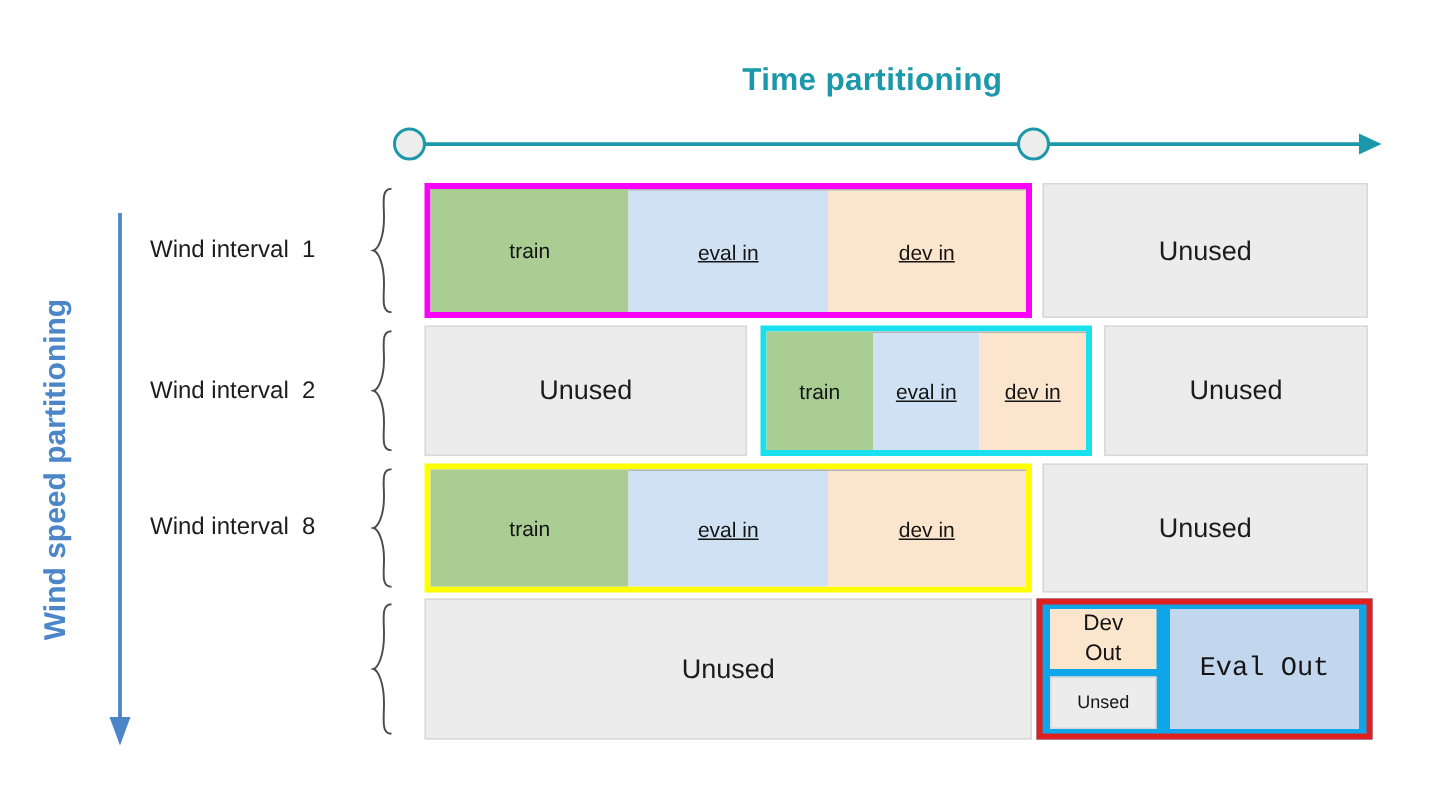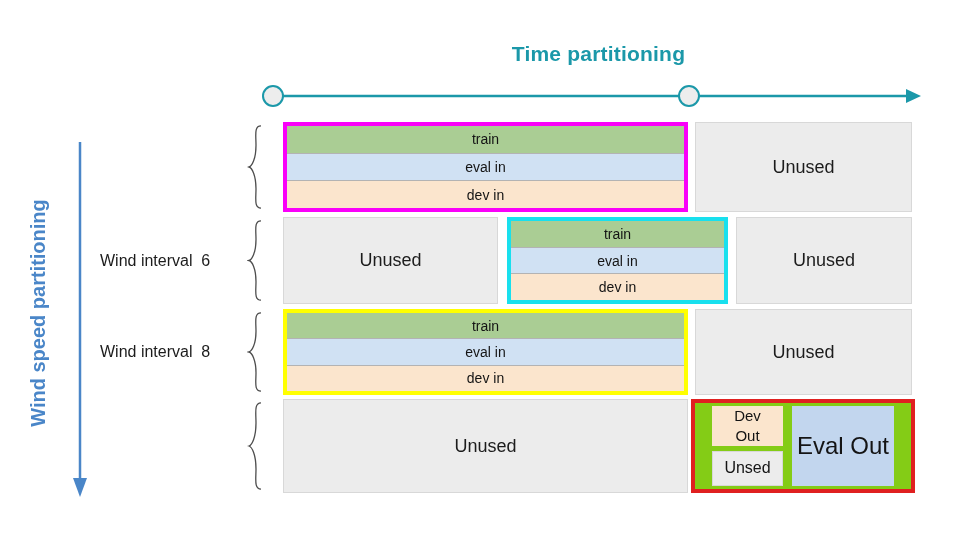--- a/index.html
+++ b/index.html
@@ -2,21 +2,21 @@
 <html><head>
 <meta charset="utf-8">
 <style>
   html,body { margin:0; padding:0; }
   body {
     width:960px; height:540px; background:#ffffff; position:relative;
     font-family:"Liberation Sans", sans-serif; overflow:hidden;
     -webkit-font-smoothing:antialiased;
   }
   .title-time {
-    position:absolute; left:276px; top:42px; width:645px; text-align:center;
+    position:absolute; left:259px; top:42px; width:645px; text-align:center;
     font-size:21px; font-weight:bold; color:var(--teal); letter-spacing:.2px;
   }
   .title-speed {
     position:absolute; left:38px; top:313px; transform:translate(-50%,-50%) rotate(-90deg);
     font-size:20px; font-weight:bold; color:var(--axis-blue); white-space:nowrap;
   }
   svg.timeline { position:absolute; left:260px; top:81px; }
   svg.vaxis    { position:absolute; left:69px;  top:136px; }
 
   .row { position:absolute; left:0; width:960px; }
@@ -26,41 +26,41 @@
   }
   .brace { position:absolute; left:247px; top:3px; width:16px; height:calc(100% - 6px); }
   .track { position:absolute; left:283px; top:0; height:100%; width:633px; }
   .seg { position:absolute; top:0; height:100%; box-sizing:border-box; }
 
   .unused {
     background:var(--unused); border:1px solid var(--unused-border);
     display:flex; align-items:center; justify-content:center;
     font-size:18px; color:#1c1c1c;
   }
-  .stack { border:4px solid; display:flex; flex-direction:column; background:#fff; }
+  .stack { border:4px solid; display:flex; background:#fff; }
   .bar {
     flex:1; display:flex; align-items:center; justify-content:center;
     font-size:14px; color:#141414;
   }
-  .bar + .bar { border-top:1px solid var(--sep); }
+  .bar + .bar { border-top:1px solid var(--sep);text-decoration:underline; }
 
-  .outbox { border:4px solid; display:flex; padding:3px 17px; gap:9px; background:#84cc16; }
+  .outbox { border:4px solid; display:flex; padding:3px 5px; gap:9px; background:#0ea5e9; }
   .outcol { width:71px; display:flex; flex-direction:column; gap:5px; }
   .cell-devout {
     flex:1.2; background:var(--dev-peach); display:flex; align-items:center;
     justify-content:center; font-size:15px; color:#141414; text-align:center; line-height:1.3;
   }
   .cell-devout span { display:inline-block; width:36px; }
   .cell-unsed {
     flex:1; background:var(--unused); border:1px solid var(--unused-border);
-    display:flex; align-items:center; justify-content:center; font-size:16px; color:#141414;
+    display:flex; align-items:center; justify-content:center; font-size:12px; color:#141414;
   }
   .cell-evalout {
     flex:1; background:var(--eval-out); display:flex; align-items:center;
-    justify-content:center; font-size:24px; color:#141414;
+    justify-content:center; font-size:18px; color:#141414;font-family:Liberation Mono, monospace;
   }
 </style>
 </head>
 <body style="--teal: #1b98a9; --axis-blue: #4a86c8; --unused: #ececec; --unused-border: #d8d8d8; --sep: #b3b3b3; --dev-peach: #fbe5cd; --eval-out: #c2d6ee; --marker-fill: #ededed;">
 
 <div class="title-time">Time partitioning</div>
 <div class="title-speed">Wind speed partitioning</div>
 
 <svg class="timeline" width="665" height="30">
   <line x1="13" y1="15" x2="648" y2="15" stroke="var(--teal)" stroke-width="2.5"></line>
@@ -69,34 +69,35 @@
   <circle cx="429" cy="15" r="10" fill="var(--marker-fill)" stroke="var(--teal)" stroke-width="2"></circle>
 </svg>
 
 <svg class="vaxis" width="24" height="365">
   <line x1="11" y1="6" x2="11" y2="343" stroke="var(--axis-blue)" stroke-width="2.5"></line>
   <polygon points="4,342 18,342 11,361" fill="var(--axis-blue)"></polygon>
 </svg>
 
 <div id="rows">
     <div class="row" style="top: 122px; height: 90px;">
+      <div class="row-label">Wind interval  1</div>
       <div class="brace"><svg width="100%" height="100%" viewBox="0 0 16 100" preserveAspectRatio="none">
           <path d="M14,1 C7,1 9,12 9,24 C9,40 5,49 2,50 C5,51 9,60 9,76 C9,88 7,99 14,99" fill="none" stroke="#4d4d4d" stroke-width="1.3" vector-effect="non-scaling-stroke"></path>
         </svg></div>
       <div class="track">
         <div class="seg stack" style="border-color: rgb(249, 0, 249); left: 0px; width: 405px;">
           <div class="bar" style="background: rgb(170, 205, 148);">train</div>
           <div class="bar" style="background: rgb(208, 225, 243);">eval in</div>
           <div class="bar" style="background: rgb(251, 229, 205);">dev in</div>
         </div>
         <div class="seg unused" style="left: 412px; width: 217px;">Unused</div>
       </div>
     </div>
     <div class="row" style="top: 217px; height: 87px;">
-      <div class="row-label">Wind interval  6</div>
+      <div class="row-label">Wind interval  2</div>
       <div class="brace"><svg width="100%" height="100%" viewBox="0 0 16 100" preserveAspectRatio="none">
           <path d="M14,1 C7,1 9,12 9,24 C9,40 5,49 2,50 C5,51 9,60 9,76 C9,88 7,99 14,99" fill="none" stroke="#4d4d4d" stroke-width="1.3" vector-effect="non-scaling-stroke"></path>
         </svg></div>
       <div class="track">
         <div class="seg unused" style="left: 0px; width: 215px;">Unused</div>
         <div class="seg stack" style="border-color: rgb(24, 224, 238); left: 224px; width: 221px;">
           <div class="bar" style="background: rgb(170, 205, 148);">train</div>
           <div class="bar" style="background: rgb(208, 225, 243);">eval in</div>
           <div class="bar" style="background: rgb(251, 229, 205);">dev in</div>
         </div>

